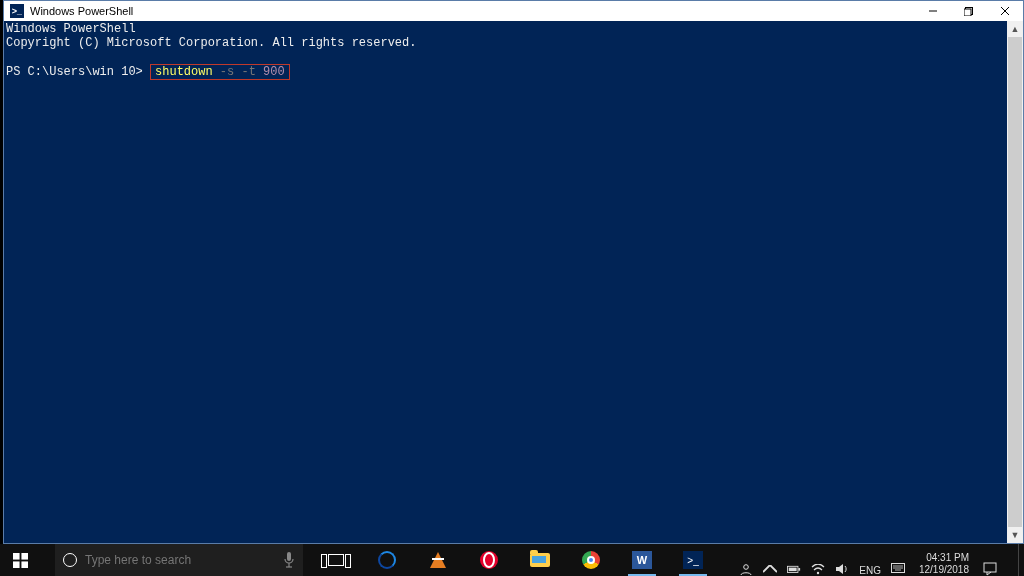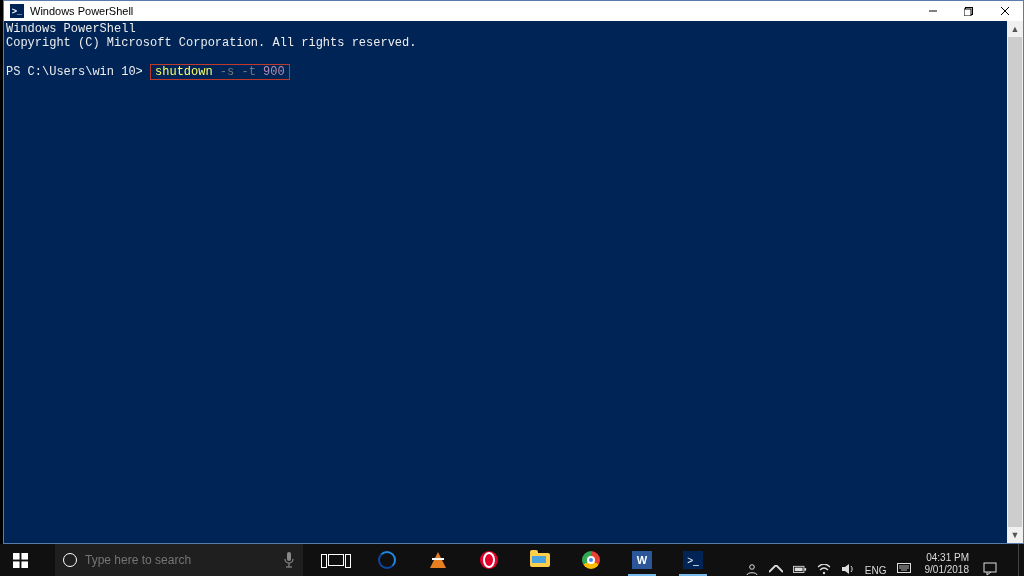--- a/index.html
+++ b/index.html
@@ -260,21 +260,21 @@
     <div class="tic">
       <svg viewBox="0 0 14 12">
           <rect x="0.5" y="0.5" width="13" height="9" fill="none" stroke="#ddd" stroke-width="1"></rect>
           <line x1="2" y1="3" x2="12" y2="3" stroke="#ddd" stroke-width="0.8"></line>
           <line x1="2" y1="5" x2="12" y2="5" stroke="#ddd" stroke-width="0.8"></line>
           <line x1="4" y1="7" x2="10" y2="7" stroke="#ddd" stroke-width="0.8"></line>
         </svg>
     </div>
     <div class="clock">
       <div>04:31 PM</div>
-      <div>9/01/2018</div>
+      <div>12/19/2018</div>
     </div>
     <div class="tic">
       <svg viewBox="0 0 14 14">
           <rect x="1" y="1" width="12" height="9" fill="none" stroke="#ddd" stroke-width="1"></rect>
           <polyline points="4,10 4,13 8,10" fill="none" stroke="#ddd" stroke-width="1"></polyline>
         </svg>
     </div>
   </div>
   <div class="showdesk"></div>
 </div>

